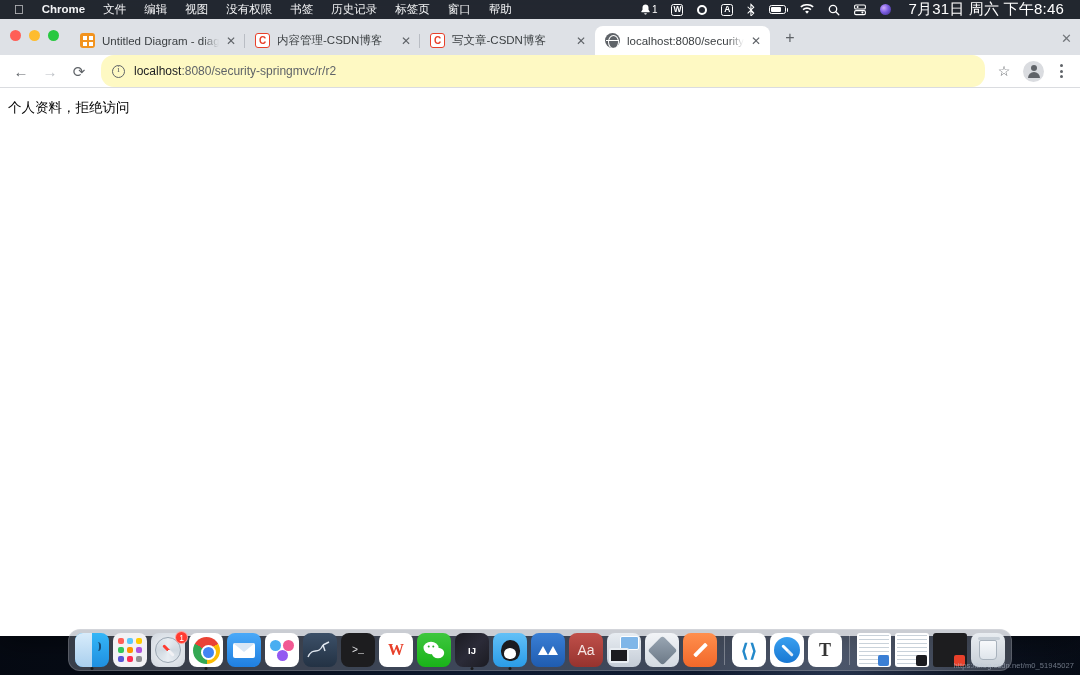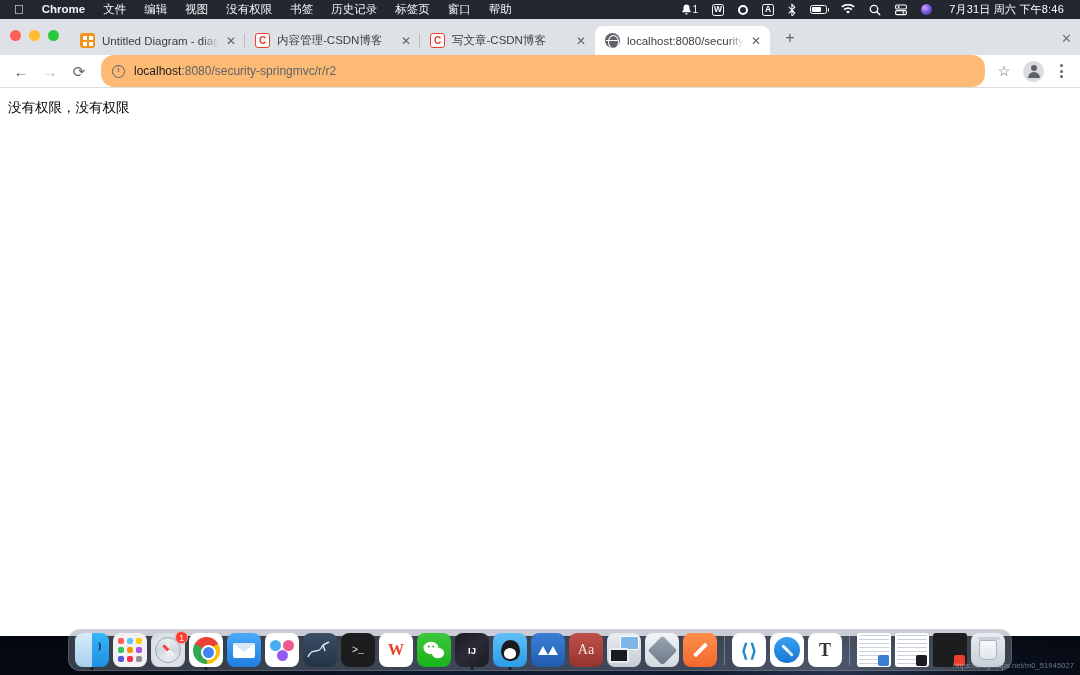--- a/index.html
+++ b/index.html
@@ -27,21 +27,21 @@
   }
   .mb-left { display:flex; align-items:center; gap:0px; }
   .mb-item { padding:0 9px; line-height:19px; white-space:nowrap; color:#f2f3f5; }
   .mb-item.bold { font-weight:bold; }
   .apple-logo { padding:0 9px 0 8px; font-size:13px; line-height:17px; }
   .mb-right { margin-left:auto; display:flex; align-items:center; gap:0; padding-right:4px;}
   .mb-icon {
     padding:0 7px; display:flex; align-items:center; justify-content:center;
     height:19px; color:#fff; font-size:11px;
   }
-  .mb-time { padding:0 6px 0 10px; font-size:11px; white-space:nowrap; letter-spacing:0.2px;}
+  .mb-time { padding:0 6px 0 10px; font-size:15px; white-space:nowrap; letter-spacing:0.2px;}
   .badge-num { font-size:10px; margin-left:1px; }
   .sq-icon {
     width:12px; height:12px; border:1.3px solid #fff; border-radius:2.5px;
     display:flex; align-items:center; justify-content:center;
     font-size:8.5px; font-weight:bold; line-height:1;
   }
   .ring-icon {
     width:10px; height:10px; border:2.2px solid #fff; border-radius:50%;
   }
   .batt {
@@ -134,21 +134,21 @@
     height:33px; background:#ffffff; display:flex; align-items:center;
     padding:0 8px; border-bottom:1px solid #dadce0;
   }
   .tb-btn {
     width:26px; height:26px; border-radius:50%; margin-right:3px;
     display:flex; align-items:center; justify-content:center;
     color:#5f6368; font-size:15px; line-height:1;
   }
   .tb-btn.disabled { color:#bdc1c6; }
   #omnibox {
-    flex:1; height:32px; background:#fdba74; border-radius:13px;
+    flex:1; height:32px; background:#fef9c3; border-radius:13px;
     display:flex; align-items:center; padding:0 11px; margin:0 6px 0 6px;
     font-size:12px; color:#202124;
   }
   .info-icon {
     width:13px; height:13px; border:1.2px solid #5f6368; border-radius:50%;
     margin-right:9px; flex:0 0 13px; position:relative;
   }
   .info-icon::after{
     content:"i"; position:absolute; left:0; right:0; top:-1.5px; text-align:center;
     font-size:9px; color:#5f6368; font-family:"Liberation Serif",serif;
@@ -246,21 +246,21 @@
   .ic-wps { background:#fff; color:#e8402a; font-size:16px; font-family:"Liberation Serif",serif;}
   .ic-wechat { background:linear-gradient(180deg,#3ec73e,#19b319); }
   .ic-idea { background:linear-gradient(135deg,#1b1b22 0%,#2b2b38 50%,#1b1b22 100%); position:relative;}
   .idea-txt{ color:#fff; font-size:9.5px; font-weight:bold; font-family:"Liberation Sans",sans-serif;}
   .ic-qq { background:linear-gradient(180deg,#62c0f7,#2a9ce8); }
   .qq-peng{ width:19px; height:21px; background:#1b1b1f; border-radius:50% 50% 45% 45%; position:relative;}
   .qq-peng::after{ content:""; position:absolute; left:3.5px; top:8px; width:12px; height:11px;
                    background:#fff; border-radius:50% 50% 45% 45%;}
   .ic-blue-app { background:linear-gradient(180deg,#3a7fd5,#1f5cb0); }
   .ic-dict { background:linear-gradient(180deg,#c0504a,#96332e); }
-  .dict-aa{ color:#f4e6e4; font-size:14px; font-family:Liberation Serif, serif; font-weight:normal;}
+  .dict-aa{ color:#f4e6e4; font-size:14px; font-family:Liberation Sans, sans-serif; font-weight:normal;}
   .ic-screen { background:linear-gradient(180deg,#e8edf2,#c4ccd6); position:relative;}
   .scr1{ position:absolute; right:2px; top:3px; width:19px; height:14px; background:#7fb6e8; border:1.5px solid #fff; border-radius:2px;}
   .scr2{ position:absolute; left:2px; bottom:4px; width:20px; height:15px; background:#1b1b1f; border:2px solid #e9eef3; border-radius:2px;}
   .ic-vbox { background:linear-gradient(180deg,#f2f4f7,#d4dae1); }
   .vbox-cube{ width:21px; height:21px; background:linear-gradient(135deg,#9aa7b4,#6b7886); transform:rotate(45deg); border-radius:3px;}
   .ic-pen { background:linear-gradient(180deg,#ff8f4d,#f2682a); }
   .pen-body{ width:17px; height:4px; background:#fff; transform:rotate(-45deg); border-radius:1px;}
   .ic-vscode { background:#fff; }
   .vs-logo{ color:#2489ca; font-size:19px; font-weight:bold; line-height:1; }
   .ic-safari2 { background:#fff; }
@@ -421,21 +421,21 @@
         </span>
       <span class="kebab">
           <i></i>
           <i></i>
           <i></i>
         </span>
     </div>
   </div>
 
   <div id="page">
-    <div id="page-text">没有权限，没有权限</div>
+    <div id="page-text">个人资料，拒绝访问</div>
   </div>
 </div>
 
 <div id="dock">
 
   <div class="dock-item">
     <div class="dock-ic ic-finder"></div>
     <span class="running-dot"></span>
   </div>
 
@@ -604,13 +604,13 @@
 
   <div class="dock-item">
     <div class="dock-ic ic-trash">
       <span class="trash-can">
           <span class="trash-lid"></span>
         </span>
     </div>
   </div>
 </div>
 
-<div id="watermark">https://blog.https.net/m0_51945027</div>
+<div id="watermark">https://blog.csdn.net/m0_51945027</div>
 
 </body></html>

